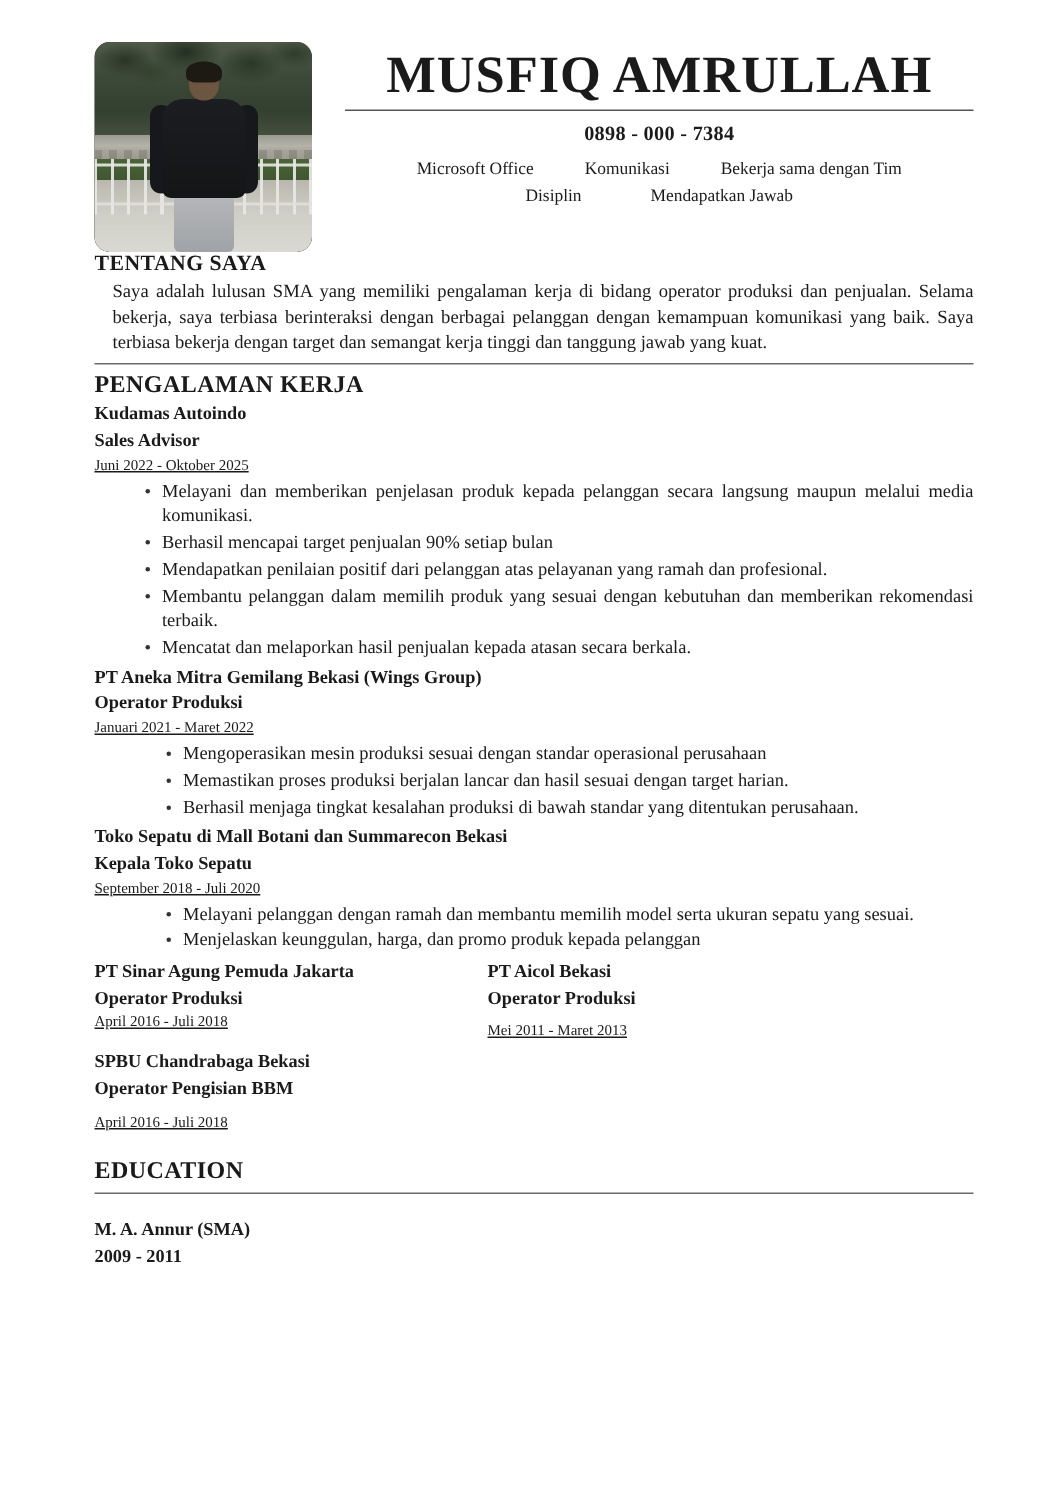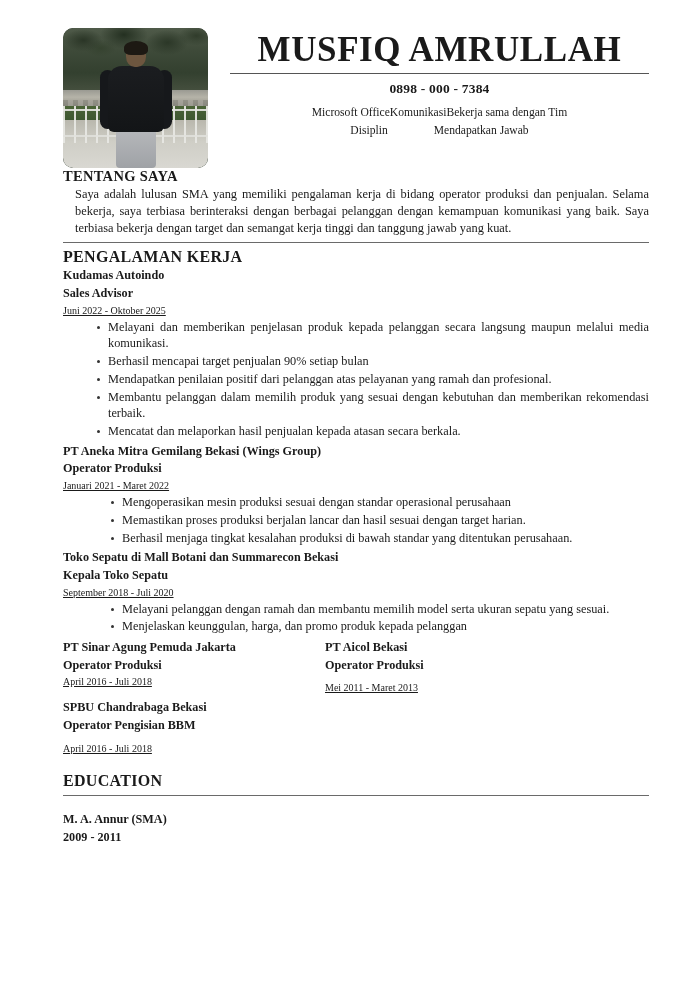--- a/index.html
+++ b/index.html
@@ -139,20 +139,21 @@
   }
   .phone {
     font-size: 13.5px;
     font-weight: 700;
     margin-bottom: 9px;
     letter-spacing: .2px;
   }
   .skills-row {
     display: flex;
     justify-content: center;
+    gap: 34px;
     font-size: 11.6px;
     margin-bottom: 5px;
     flex-wrap: wrap;
   }
   .skills-row.row2 { gap: 46px; }
   .skill { white-space: nowrap; }
 
   
   .content {
     padding: 0 50px 0 63px;

